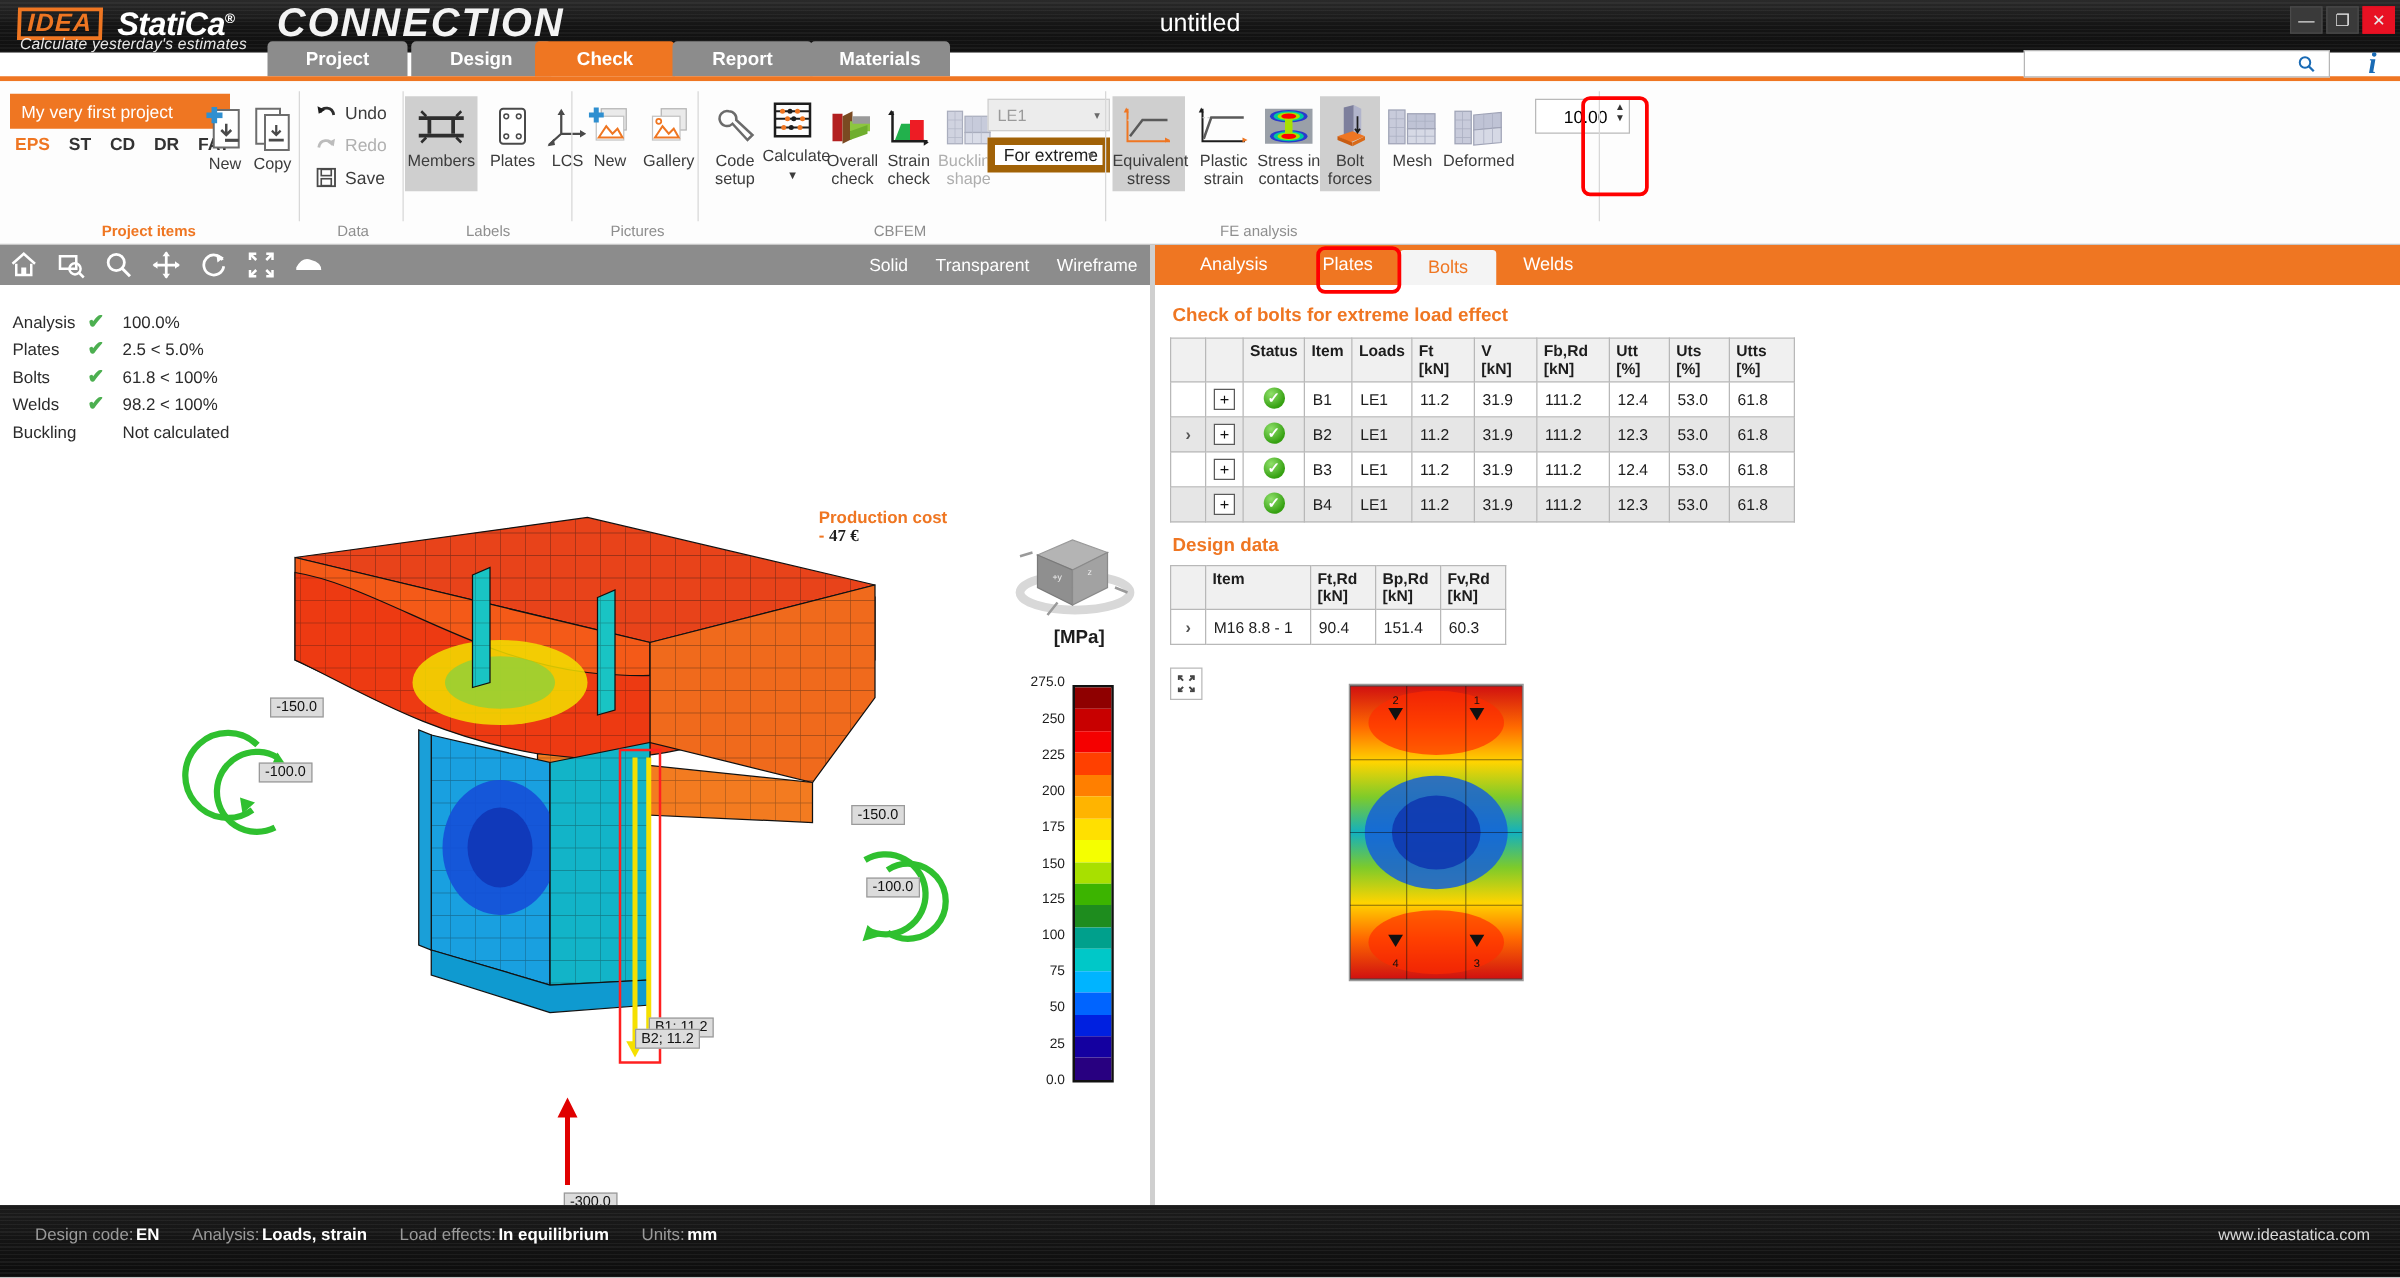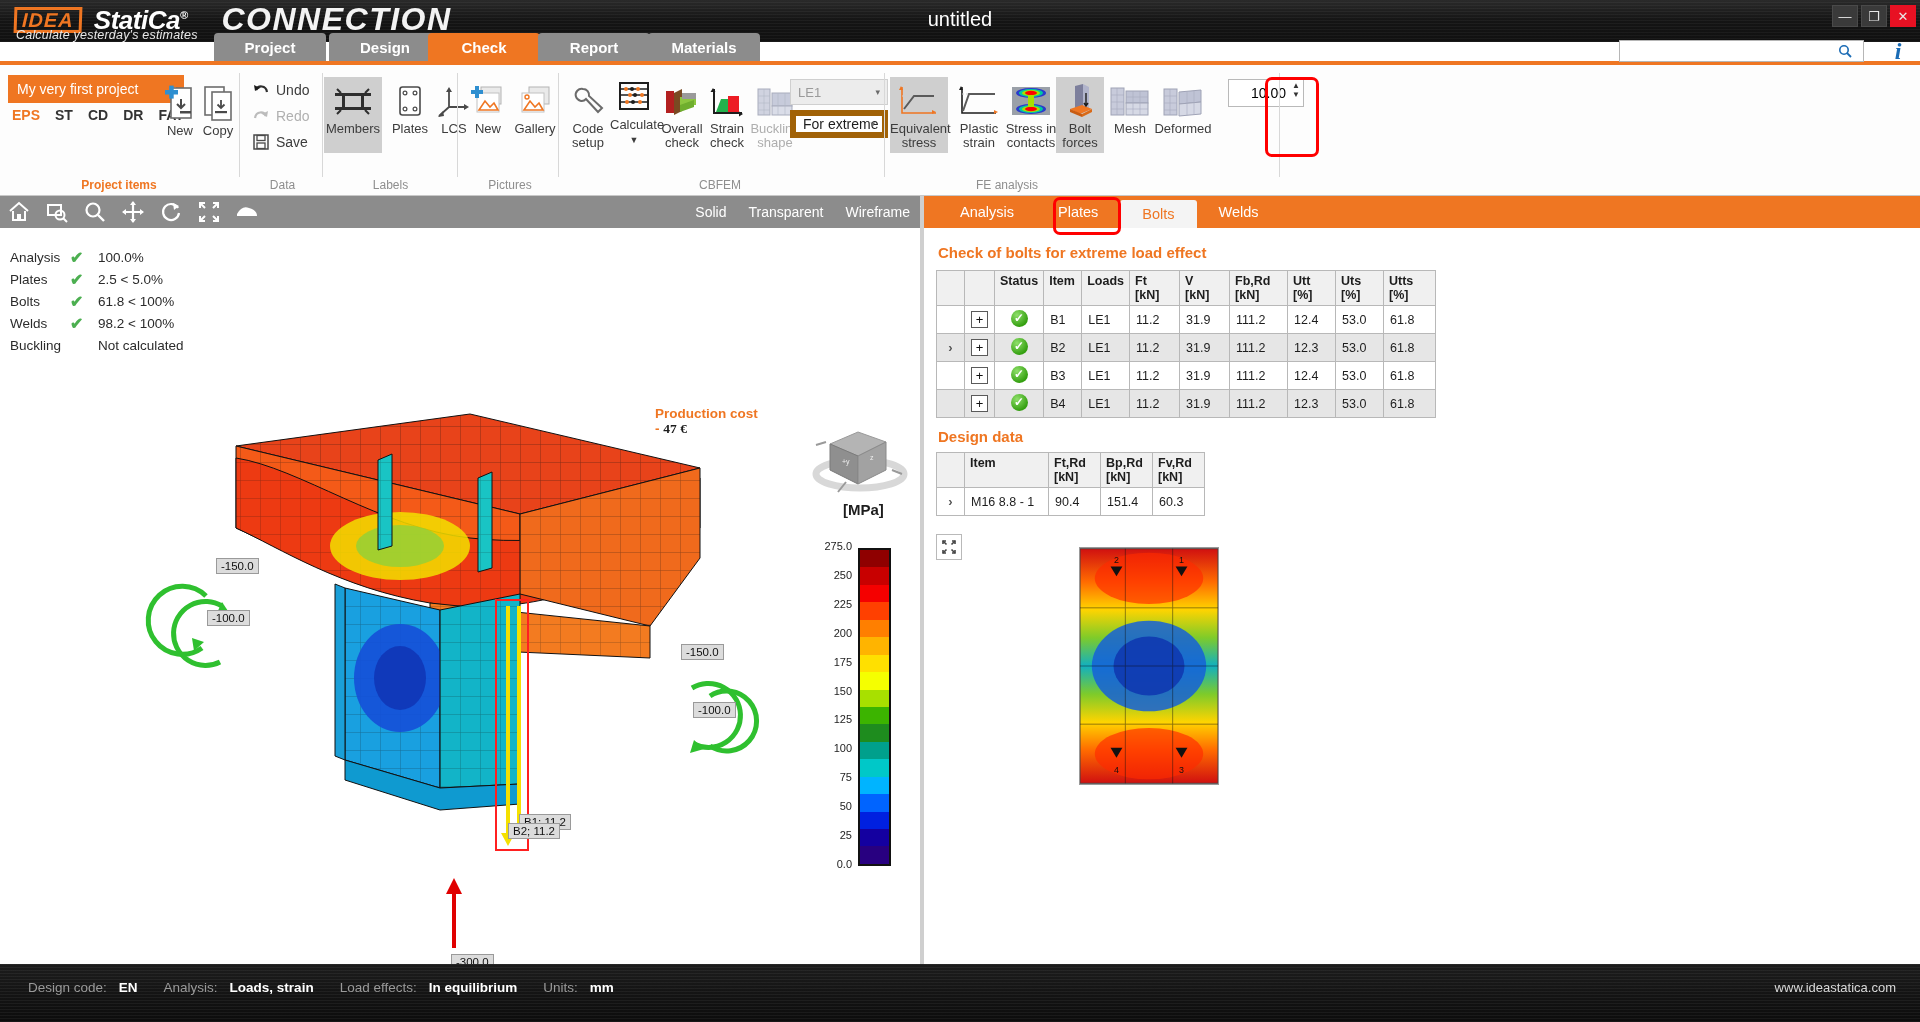--- a/index.html
+++ b/index.html
@@ -208,21 +208,21 @@
   .statusbar {
     position:absolute; left:0; top:964px; width:1920px; height:58px;
     background:linear-gradient(180deg,#1c1c1c,#0c0c0c); overflow:hidden;
   }
   .statusbar:before{
     content:""; position:absolute; inset:0;
     background:repeating-linear-gradient(0deg, rgba(255,255,255,.05) 0 1px, rgba(0,0,0,0) 1px 3px);
   }
   .sb-items { position:absolute; left:28px; top:16px; display:flex; gap:26px; font-size:13.5px; }
   .sb-items .k { color:#9a9a9a; }
-  .sb-items .v { color:#fff; font-weight:bold; margin-left:12px; }
+  .sb-items .v { color:#fff; font-weight:bold; margin-left:2px; }
   .sb-url { position:absolute; right:24px; top:16px; color:#d9d9d9; font-size:13px; }
 </style>
 </head>
 <body>
 
 <div class="app">
 
   <div class="titlebar">
     <div class="logo-wrap">
       <span class="logo-idea">IDEA</span>

